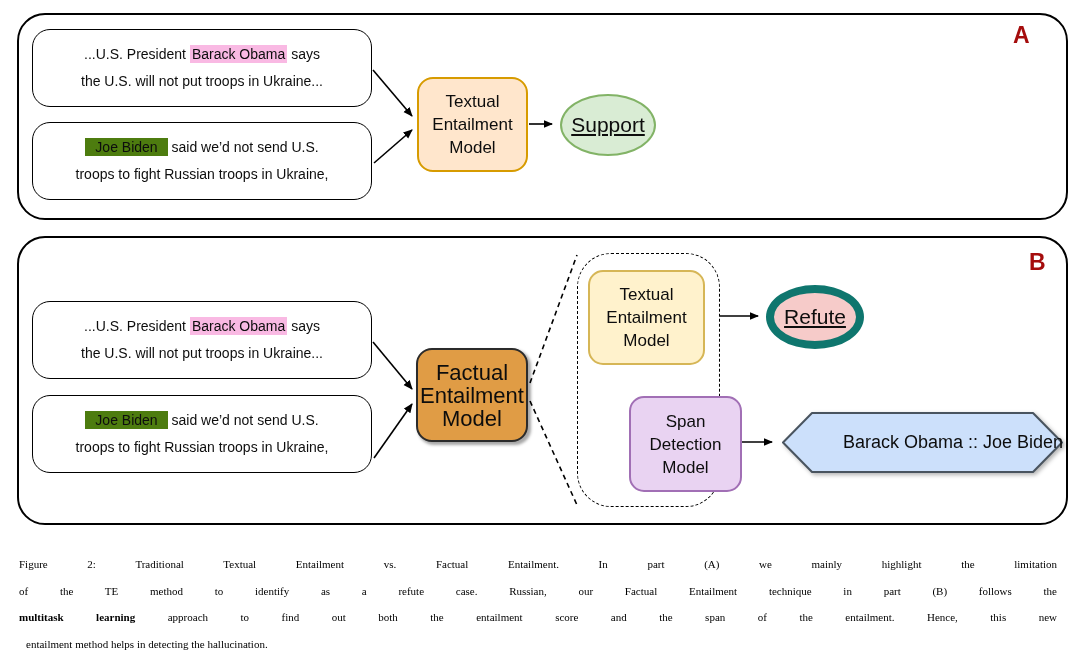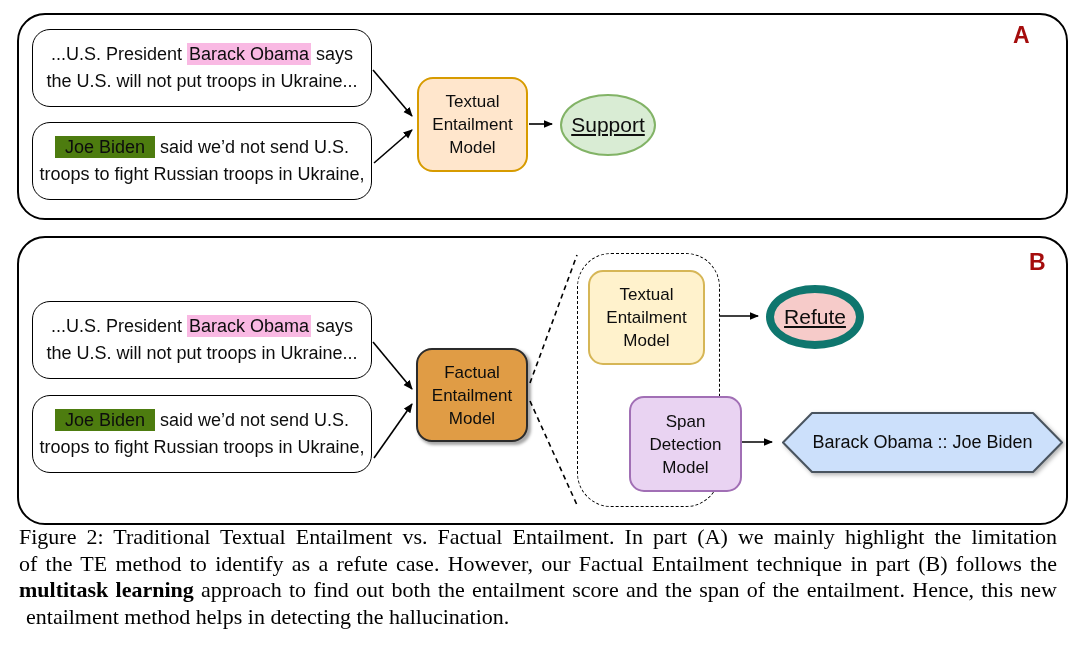--- a/index.html
+++ b/index.html
@@ -25,32 +25,32 @@
     align-items:center;justify-content:center;
     text-align:center;
     box-sizing:border-box;
     z-index:2;
     color:#0d0d0d;
   }
   .stmt{
     background:#ffffff;
     border:1.7px solid #000;
     border-radius:18px;
-    font-size:18px;line-height:27px;
+    font-size:14px;line-height:27px;
     padding:0 4px;
   }
   .hl-pink{background:#f9b9e3;padding:1px 2px;}
   .hl-yellow{background:#4d7c0f;padding:1px 10px;text-align:center;}
   .model-a{
     background:#ffe6cc;border:2px solid #d79b00;border-radius:16px;
     font-size:17px;line-height:23px;
   }
   .model-factual{
     background:#e09c45;border:2px solid #2b2b2b;border-radius:16px;
-    font-size:17px;line-height:23px;
+    font-size:22px;line-height:23px;
     box-shadow:2.5px 2.5px 3px rgba(0,0,0,0.35);
   }
   .model-yellow{
     background:#fff2cc;border:2px solid #d6b656;border-radius:15px;
     font-size:17px;line-height:23px;
   }
   .model-purple{
     background:#e9d3f2;border:2px solid #a16fb5;border-radius:15px;
     font-size:17px;line-height:23px;margin-left:37px;
   }
@@ -76,23 +76,23 @@
     filter:drop-shadow(2px 2px 2px rgba(0,0,0,0.3));
   }
   .hexwrap svg{position:absolute;left:0;top:0;}
   .hex-label{position:relative;z-index:3;}
   .plabel{
     position:absolute;z-index:2;
     font-size:23px;font-weight:bold;color:#a50d0d;
   }
   .caption{
     position:absolute;
-    left:19px;top:524px;width:1038px;
+    left:19px;top:551px;width:1038px;
     font-family:"Liberation Serif",serif;
-    font-size:22px;line-height:26.6px;
+    font-size:11px;line-height:26.6px;
     color:#000;
     z-index:2;
   }
   .jline{text-align:justify;text-align-last:justify;}
   .jline-last{text-align:justify;text-align-last:left;margin-left:7px;}
   .cap-bold{font-weight:bold;}
 </style>
 </head>
 <body>
 
@@ -164,27 +164,27 @@
   </div>
 
   <div class="node model-purple" style="left:592px;top:396px;width:113px;height:96px;">
     <div>Span Detection Model</div>
   </div>
 
   <div class="node ellipse ellipse-red" style="left:766px;top:285px;width:98px;height:64px;">
     <div>Refute</div>
   </div>
 
-  <div class="hexwrap" style="left:782px;top:412px;width:281px;height:61px;">
+  <div class="hexwrap" style="left:782px;top:412px;width:281px;height:61px;justify-content:flex-end;">
     <svg width="281" height="61">
       <polygon points="1,30.5 30,1 251,1 280,30.5 251,60 30,60" fill="#cce0fb" stroke="#49545f" stroke-width="2" stroke-linejoin="round"></polygon>
     </svg>
     <div class="hex-label">Barack Obama :: Joe Biden</div>
   </div>
 
   <div class="caption">
     <div class="jline"><span>Figure 2: Traditional Textual Entailment vs. Factual Entailment. In part (A) we mainly highlight the limitation</span><span class="cap-bold"></span><span></span></div>
-    <div class="jline"><span>of the TE method to identify as a refute case. However, our Factual Entailment technique in part (B) follows the</span><span class="cap-bold"></span><span></span></div>
+    <div class="jline"><span>of the TE method to identify as a refute case. Russian, our Factual Entailment technique in part (B) follows the</span><span class="cap-bold"></span><span></span></div>
     <div class="jline"><span></span><span class="cap-bold">multitask learning</span><span> approach to find out both the entailment score and the span of the entailment. Hence, this new</span></div>
     <div class="jline-last"><span>entailment method helps in detecting the hallucination.</span><span class="cap-bold"></span><span></span></div>
   </div>
 
 </div>
 
 </body></html>

